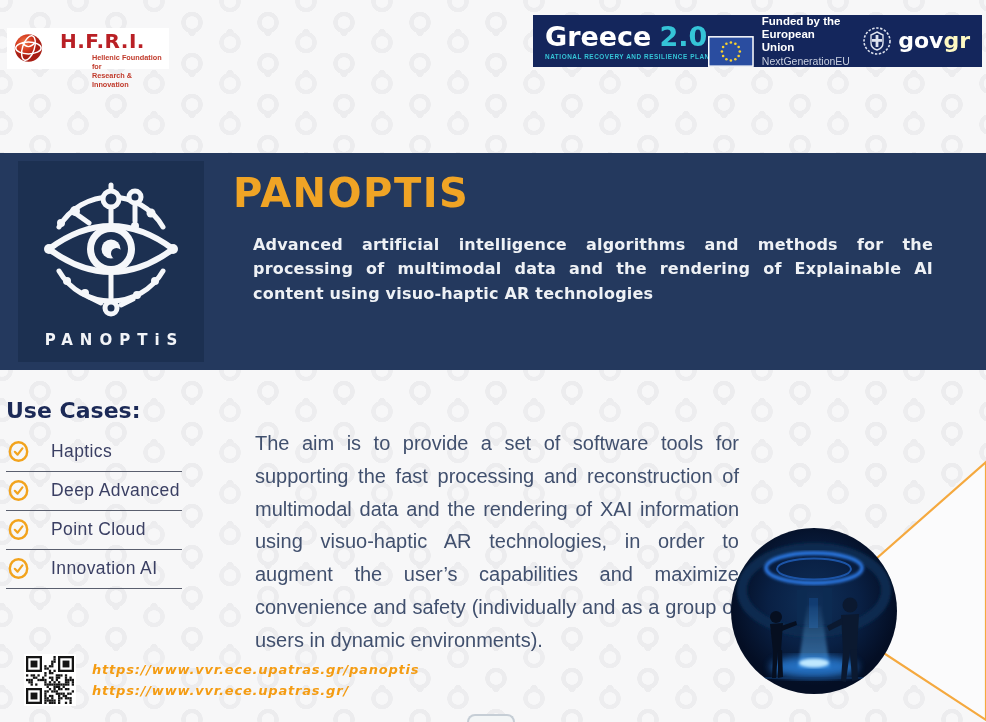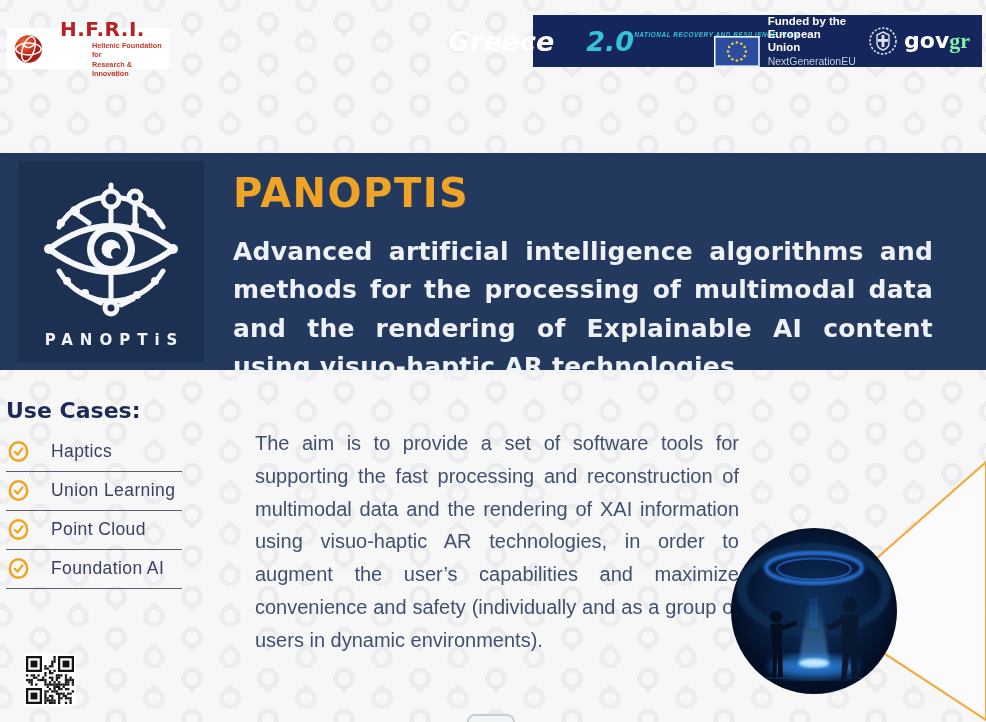--- a/index.html
+++ b/index.html
@@ -13,56 +13,56 @@
       radial-gradient(circle, rgba(0,0,0,0) 6px, #ececee 6.5px, #ececee 10.5px, rgba(0,0,0,0) 11px),
       radial-gradient(circle, rgba(0,0,0,0) 6px, #ededef 6.5px, #ededef 10.5px, rgba(0,0,0,0) 11px),
       radial-gradient(circle, #ececee 3.4px, rgba(0,0,0,0) 3.9px);
     background-size:76px 41px, 76px 41px, 38px 41px;
     background-position:2px 2px, 40px 22px, 21px 12px;
   }
 
   
   .hfri-box {
     position:absolute; left:7px; top:28px; width:162px; height:41px;
-    background:#ffffff; display:flex; align-items:center; gap:16px; padding:3px 6px;
+    background:#ffffff; display:flex; gap:16px; padding:3px 6px;
   }
   .hfri-text { line-height:1; }
   .hfri-abbr { font-size:20px; font-weight:bold; color:#b92025; letter-spacing:.5px; font-family:"DejaVu Sans", sans-serif; }
   .hfri-sub { font-size:7.3px; font-weight:bold; color:#c03a2b; margin-top:2px; line-height:1.25;margin-left:32px; }
 
   .funding-banner {
     position:absolute; left:533px; top:15px; width:449px; height:52px;
     background:#14265c; display:flex; align-items:center; padding:0 12px; gap:12px;
   }
-  .greece-block { display:flex; flex-direction:row; justify-content:center; min-width:150px;font-style:italic; }
+  .greece-block { display:flex; flex-direction:column; justify-content:center; min-width:150px; }
   .greece-row { display:flex; align-items:baseline; gap:8px; line-height:1; }
   .greece-word { font-size:27px; font-weight:bold; color:#ffffff; font-family:"DejaVu Sans", sans-serif; }
-  .greece-ver { font-size:27px; font-weight:bold; color:#35c4d7; font-family:"DejaVu Sans", sans-serif;margin-left:24px; }
+  .greece-ver { font-size:27px; font-weight:bold; color:#35c4d7; font-family:"DejaVu Sans", sans-serif; }
   .greece-plan { font-size:6.4px; font-weight:bold; color:#35c4d7; letter-spacing:.55px; margin-top:3px; white-space:nowrap; }
   .eu-block { display:flex; align-items:flex-end; gap:8px; }
   .eu-text { line-height:1.15; }
   .eu-funded { font-size:11.5px; font-weight:bold; color:#ffffff; }
   .eu-ngeu { font-size:10.5px; color:#c8cfdf; margin-top:1px; }
   .gov-block { display:flex; align-items:center; gap:6px; margin-left:auto; }
   .gov-word { font-size:22px; font-weight:bold; line-height:1; font-family:"DejaVu Sans", sans-serif; }
   .gov-white { color:#ffffff; }
-  .gov-blue { color:#86efac;font-family:Liberation Serif, serif; }
+  .gov-blue { color:#fef9c3; }
 
   
   .hero { position:absolute; left:0; top:153px; width:986px; height:217px; background:#24395e; }
   .hero-logo-box {
     position:absolute; left:18px; top:8px; width:186px; height:201px; background:#1c3051;
     display:flex; flex-direction:column; align-items:center; justify-content:flex-start; padding-top:8px;
   }
   .hero-logo-caption { color:#f2f4f8; font-size:15px; font-weight:bold; letter-spacing:7px; margin-top:2px; text-indent:7px; font-family:"DejaVu Sans", sans-serif; }
   .hero-text { position:absolute; left:233px; top:20px; width:700px; }
   .hero-title { font-size:40px; font-weight:800; color:#f0a425; letter-spacing:1.5px; font-family:"DejaVu Sans", sans-serif; line-height:1; }
   .hero-desc {
-    margin-top:20px; font-size:25px; font-weight:bold; color:#eef1f5;
-    text-align:justify; line-height:1.53; font-family:"DejaVu Sans", sans-serif; letter-spacing:.2px;
+    margin-top:20px; font-size:16px; font-weight:bold; color:#eef1f5;
+    text-align:justify; line-height:1.53; font-family:"DejaVu Sans", sans-serif; letter-spacing:.2px;margin-left:20px;
   }
 
   
   .use-cases { position:absolute; left:6px; top:398px; width:176px; }
   .uc-heading { font-size:22px; font-weight:800; color:#1c2a57; font-family:"DejaVu Sans", sans-serif; margin-bottom:10px; }
   .uc-item { display:flex; align-items:center; gap:22px; padding:8px 0 9px 2px; border-bottom:1.5px solid #5a5f6e; }
   .uc-label { font-size:17.5px; color:#3a3f63; letter-spacing:.4px; }
 
   
   .about { position:absolute; left:255px; top:427px; width:484px; }
@@ -208,35 +208,35 @@
         <ellipse cx="10.5" cy="10.5" rx="8.7" ry="9.3" fill="none" stroke="#f2a31d" stroke-width="2.4"></ellipse>
         <polyline points="6.8,10.8 9.6,13.6 14.4,7.4" fill="none" stroke="#f2a31d" stroke-width="2.2" stroke-linecap="round" stroke-linejoin="round"></polyline>
       </svg>
       <span class="uc-label">Haptics</span>
     </div>
     <div class="uc-item">
       <svg width="21" height="21" viewBox="0 0 21 21">
         <ellipse cx="10.5" cy="10.5" rx="8.7" ry="9.3" fill="none" stroke="#f2a31d" stroke-width="2.4"></ellipse>
         <polyline points="6.8,10.8 9.6,13.6 14.4,7.4" fill="none" stroke="#f2a31d" stroke-width="2.2" stroke-linecap="round" stroke-linejoin="round"></polyline>
       </svg>
-      <span class="uc-label">Union Learning</span>
+      <span class="uc-label">Deep Advanced</span>
     </div>
     <div class="uc-item">
       <svg width="21" height="21" viewBox="0 0 21 21">
         <ellipse cx="10.5" cy="10.5" rx="8.7" ry="9.3" fill="none" stroke="#f2a31d" stroke-width="2.4"></ellipse>
         <polyline points="6.8,10.8 9.6,13.6 14.4,7.4" fill="none" stroke="#f2a31d" stroke-width="2.2" stroke-linecap="round" stroke-linejoin="round"></polyline>
       </svg>
       <span class="uc-label">Point Cloud</span>
     </div>
     <div class="uc-item">
       <svg width="21" height="21" viewBox="0 0 21 21">
         <ellipse cx="10.5" cy="10.5" rx="8.7" ry="9.3" fill="none" stroke="#f2a31d" stroke-width="2.4"></ellipse>
         <polyline points="6.8,10.8 9.6,13.6 14.4,7.4" fill="none" stroke="#f2a31d" stroke-width="2.2" stroke-linecap="round" stroke-linejoin="round"></polyline>
       </svg>
-      <span class="uc-label">Foundation AI</span>
+      <span class="uc-label">Innovation AI</span>
     </div>
   </aside>
 
   <div class="about">
     <p class="about-text">The aim is to provide a set of software tools for supporting the fast processing and reconstruction of multimodal data and the rendering of XAI information using visuo-haptic AR technologies, in order to augment the user’s capabilities and maximize convenience and safety (individually and as a group of users in dynamic environments).</p>
   </div>
 
   <div class="ar-circle">
     <svg width="166" height="166" viewBox="0 0 166 166">
       <defs>
@@ -415,17 +415,21 @@
             <rect x="2" y="2" width="3" height="3"></rect>
             <rect x="14" y="0" width="7" height="7"></rect>
             <rect x="15" y="1" width="5" height="5" fill="#fff"></rect>
             <rect x="16" y="2" width="3" height="3"></rect>
             <rect x="0" y="14" width="7" height="7"></rect>
             <rect x="1" y="15" width="5" height="5" fill="#fff"></rect>
             <rect x="2" y="16" width="3" height="3"></rect>
           </g>
         </svg>
     </div>
+    <div class="url-col">
+      <a class="url-link" href="#">https://www.vvr.ece.upatras.gr/panoptis</a>
+      <a class="url-link" href="#">https://www.vvr.ece.upatras.gr/</a>
+    </div>
   </div>
 
   <div class="bottom-tab"></div>
 
 </div>
 
 </body></html>

